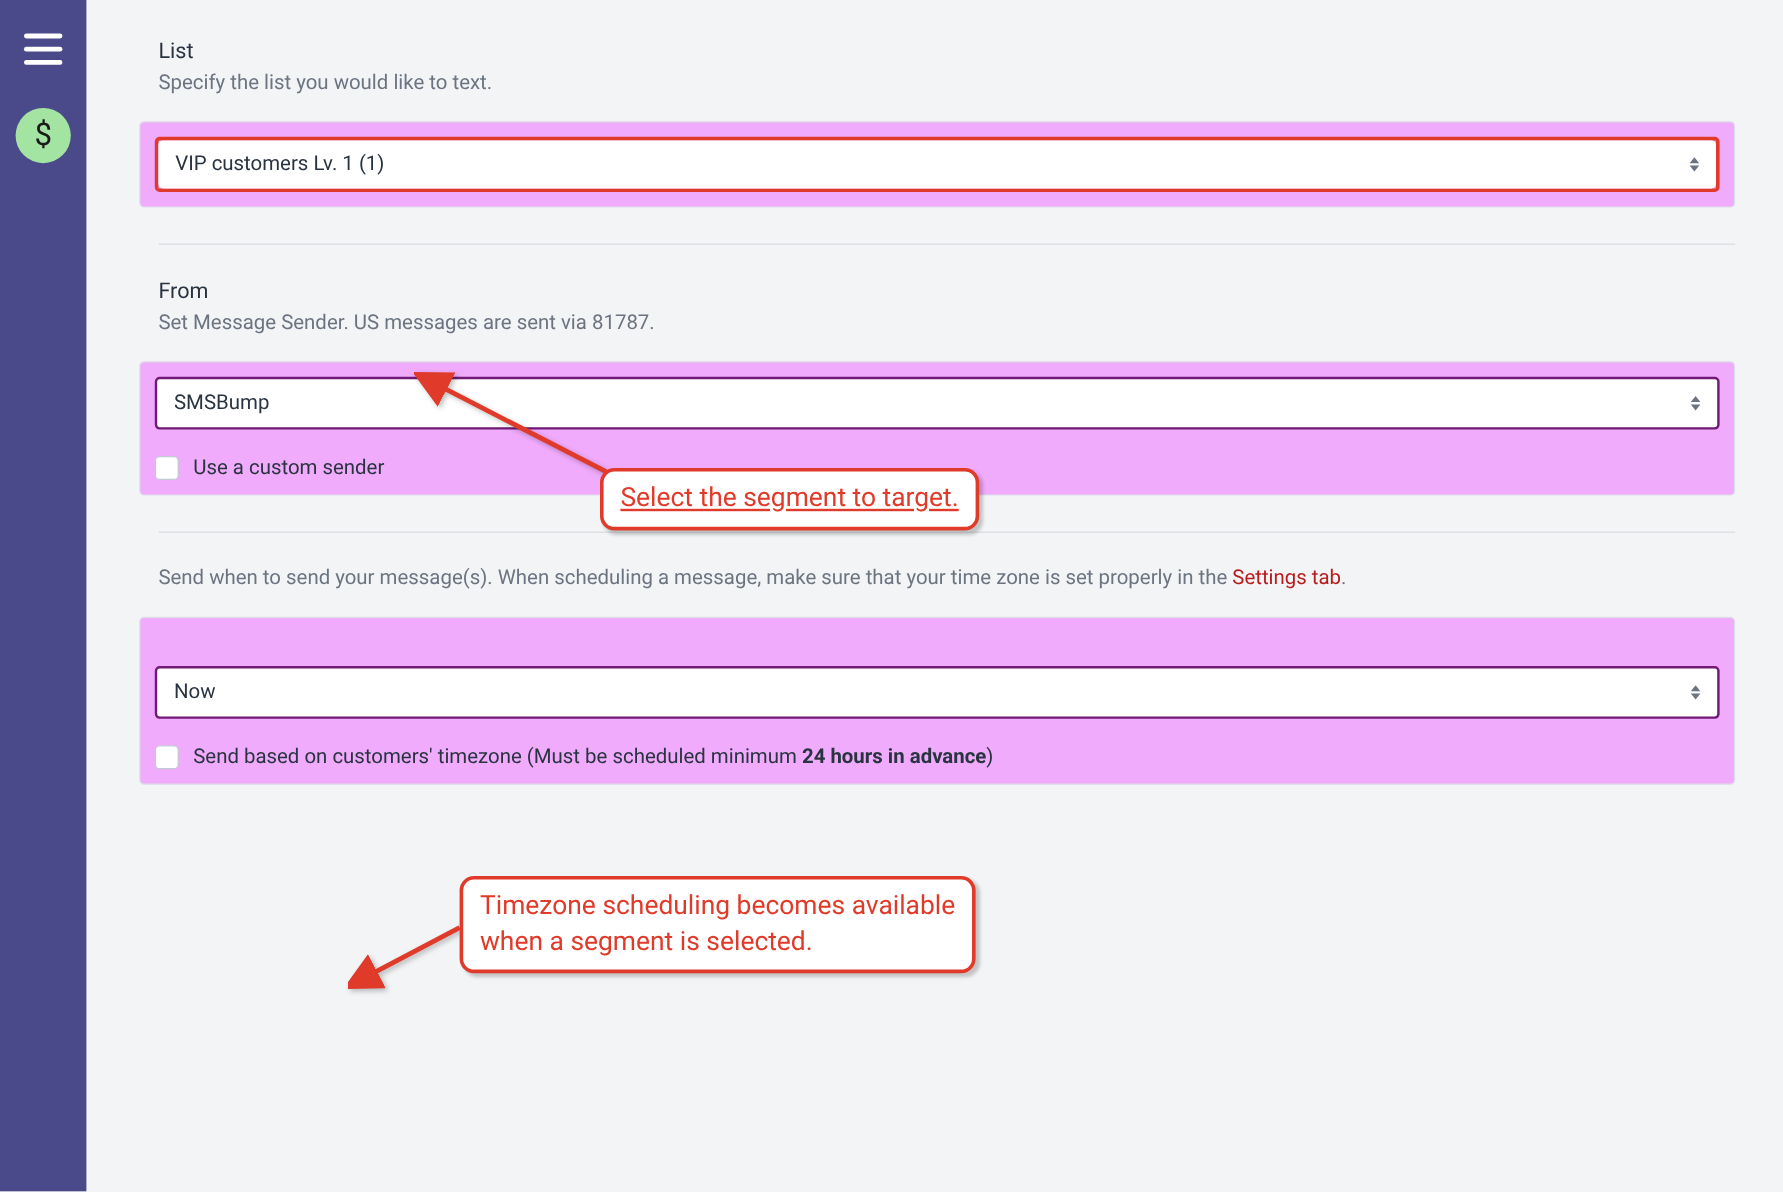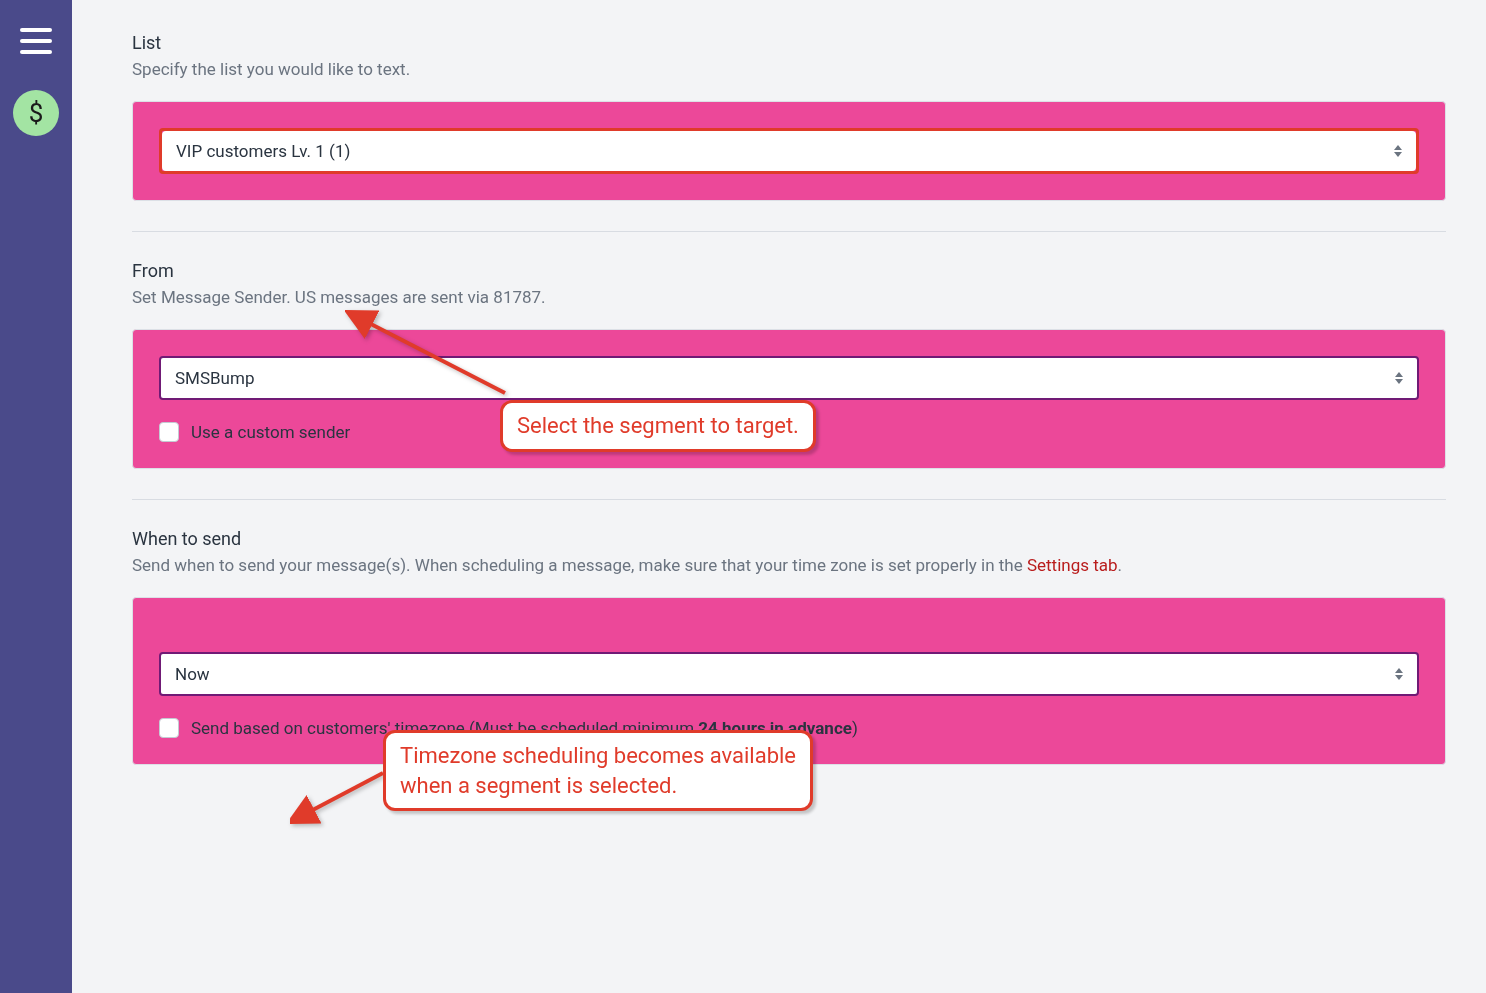--- a/index.html
+++ b/index.html
@@ -126,25 +126,25 @@
       margin-bottom: 6px;
       padding-left: 30px;
     }
     .section-desc {
       font-size: 17px;
       color: #6b7480;
       margin-bottom: 22px;
       padding-left: 30px;
     }
     .card {
-      background: #ec4899;
+      background: #f0abfc;
       border: 1px solid #dce0e6;
       border-radius: 4px;
-      padding: 26px;
-      margin-left: 30px;
+      padding: 12px;
+      margin-left: 14px;
     }
     .select-wrapper {
       position: relative;
       width: 100%;
     }
     .select-wrapper.highlighted {
       border: 3px solid #e03b2a;
       border-radius: 4px;
     }
     .select-input {
@@ -277,21 +277,20 @@
       <div class="checkbox-row">
         <div class="checkbox"></div>
         <span class="checkbox-label">Use a custom sender</span>
       </div>
     </div>
   </div>
 
   <hr class="divider" style="margin-top:30px;">
 
   <div class="section">
-    <div class="section-label">When to send</div>
     <div class="section-desc">
       <span>Send when to send your message(s). When scheduling a message, make sure that your time zone is set properly in the </span><a class="link">Settings tab</a><span>.</span>
     </div>
     <div class="card">
       <div class="select-wrapper" style="margin-top:28px;">
         <div class="select-input">
           <span>Now</span>
           <span class="select-caret"></span>
         </div>
       </div>
@@ -299,21 +298,21 @@
         <div class="checkbox"></div>
         <span class="checkbox-label">
           <span>Send based on customers' timezone (Must be scheduled minimum </span><span class="bold-inline">24 hours in advance</span><span>)</span>
         </span>
       </div>
     </div>
   </div>
 
 </div>
 
-<div class="callout" style="left:500px; top:400px;">Select the segment to target.</div>
+<div class="callout" style="left:500px; top:390px;text-decoration:underline;">Select the segment to target.</div>
 <svg class="arrow-svg" style="left:345px; top:308px;" width="170" height="92">
   <defs>
     <marker id="arrowhead1" markerWidth="8" markerHeight="8" refX="2" refY="4" orient="auto">
       <polygon points="0 0, 8 4, 0 8" fill="#e03b2a"></polygon>
     </marker>
   </defs>
   <line x1="160" y1="85" x2="20" y2="13" stroke="#e03b2a" stroke-width="4" marker-end="url(#arrowhead1)"></line>
 </svg>
 
 <div class="callout" style="left:383px; top:730px;">

